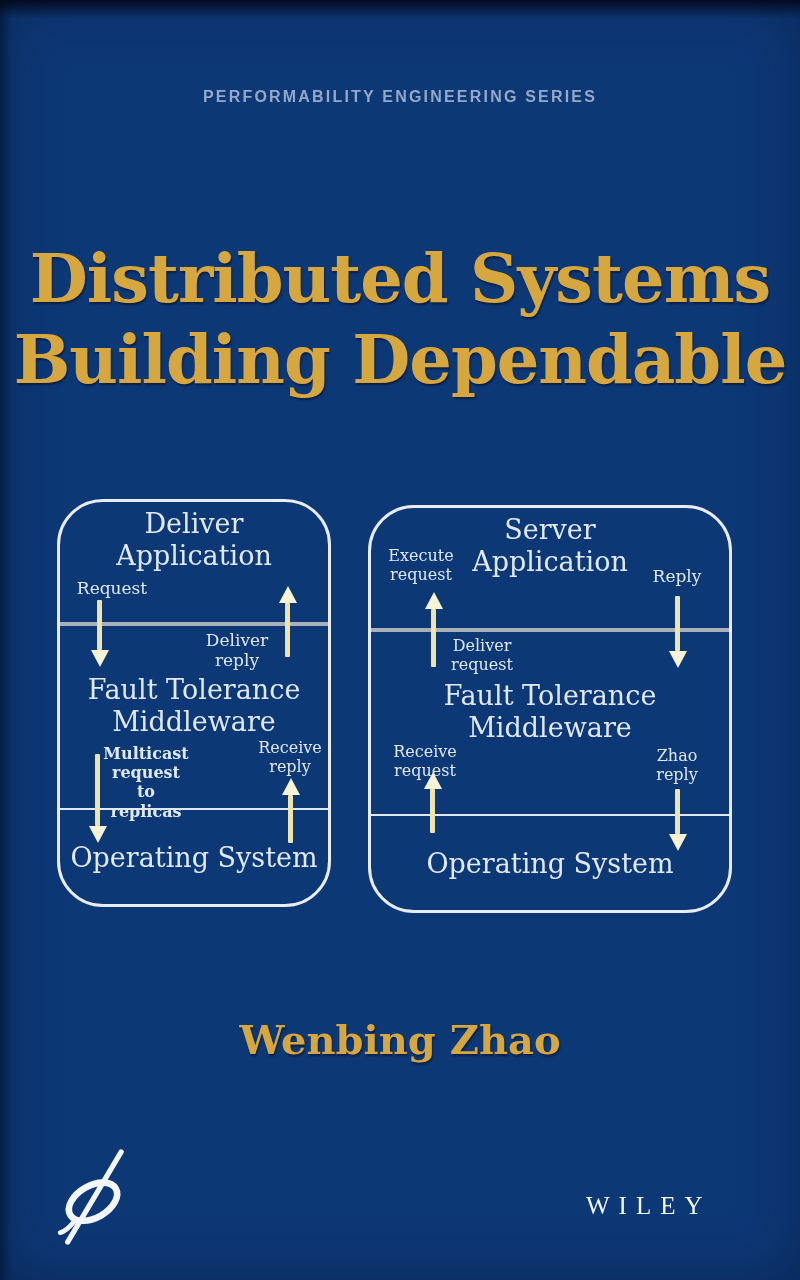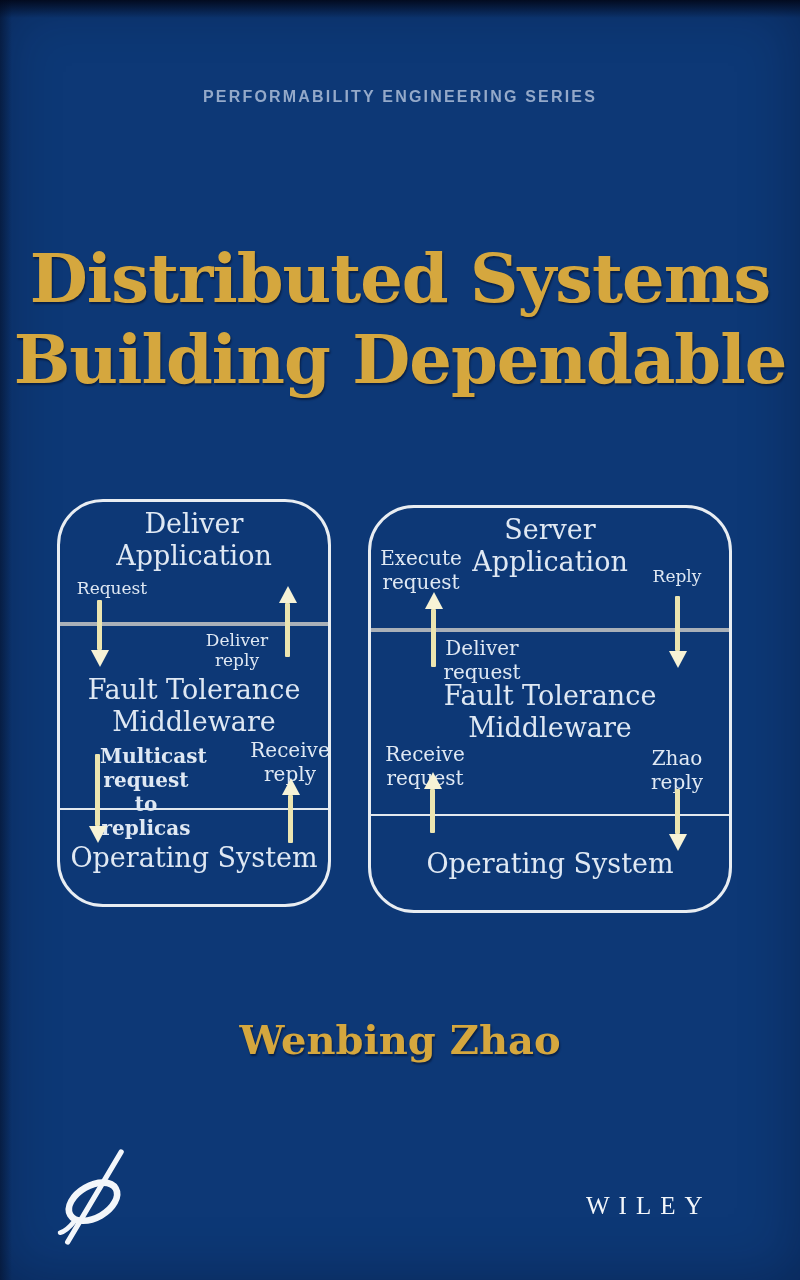--- a/index.html
+++ b/index.html
@@ -62,21 +62,21 @@
     font-size:27px;line-height:1.18;
     white-space:pre-line;
   }
   .layer-label.app{top:6px;}
   .layer-label.mid{top:172px;}
   .layer-label.os{top:340px;}
 
   .flow-label{
     position:absolute;text-align:center;
     color:var(--diagram_text,#dfe8f3);
-    font-size:20px;line-height:1.2;
+    font-size:16px;line-height:1.2;
     white-space:pre-line;
   }
 
   
   .c-request{left:10px;width:84px;top:76px;font-size:17px;}
   .c-deliver{left:135px;width:84px;top:128px;font-size:17px;}
   .c-multicast{left:40px;width:92px;top:242px;font-weight:bold;}
   .c-receive{left:188px;width:84px;top:236px;}
   
   .s-execute{left:8px;width:84px;top:38px;}

